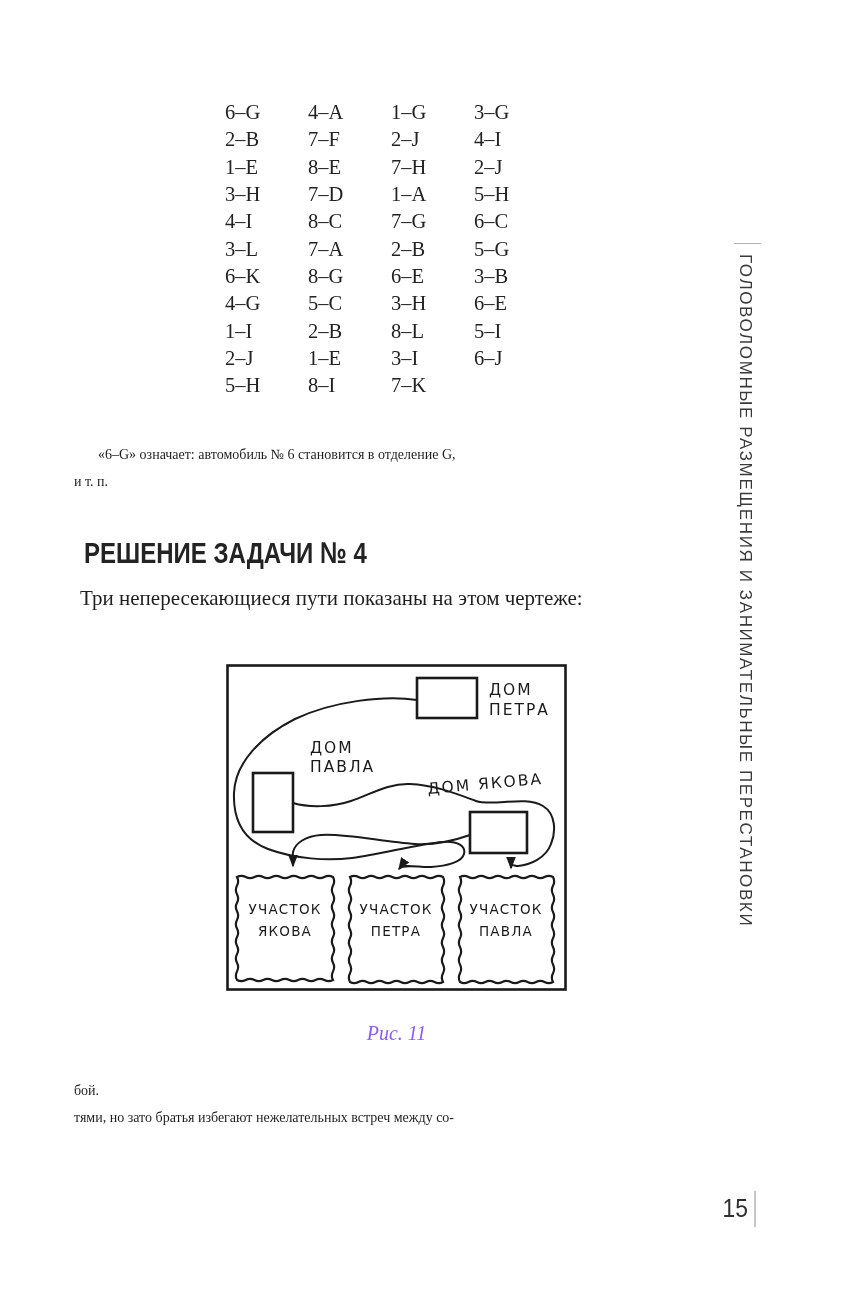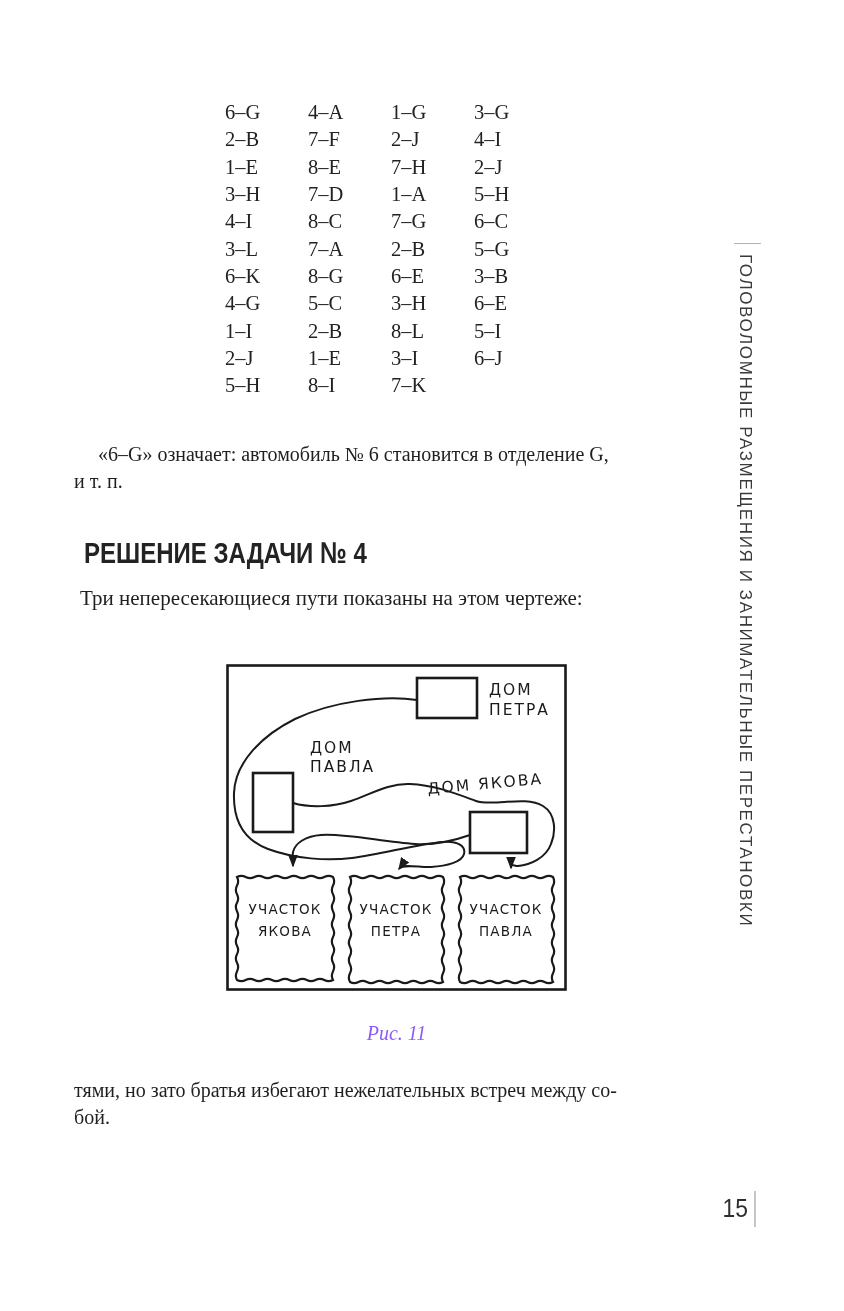--- a/index.html
+++ b/index.html
@@ -6,21 +6,21 @@
   body{
     width:844px;height:1311px;position:relative;background:#ffffff;
     font-family:"Liberation Serif", serif;color:#1f1f1f;overflow:hidden;
   }
   .abs{position:absolute;}
   
   .ans-table{left:225px;top:99px;width:332px;}
   .ans-row{display:flex;height:27.3px;align-items:center;}
   .ans-cell{width:25%;text-align:left;font-size:20.5px;color:#222;}
   
-  .para{left:74px;width:644px;font-size:20px;line-height:27px;color:#1f1f1f;}
+  .para{left:74px;width:644px;font-size:14px;line-height:27px;color:#1f1f1f;}
   .para .indent{padding-left:24px;}
   .p1{top:441px;}
   .p3{top:1077px;}
   
   .heading{
     left:84px;top:536px;font-family:"Liberation Sans", sans-serif;
     font-weight:700;font-size:30px;color:#232323;letter-spacing:0px;
     transform:scaleX(0.80);transform-origin:left center;white-space:nowrap;
   }
   .p2{left:80px;top:586px;font-size:21px;white-space:nowrap;}
@@ -160,21 +160,21 @@
   <text class="plot-label" x="60" y="273">ЯКОВА</text>
   <text class="plot-label" x="171" y="251">УЧАСТОК</text>
   <text class="plot-label" x="171" y="273">ПЕТРА</text>
   <text class="plot-label" x="281" y="251">УЧАСТОК</text>
   <text class="plot-label" x="281" y="273">ПАВЛА</text>
 </svg>
 
 <div class="abs fig-caption">Рис. 11</div>
 
 <div class="abs para p3">
+  <div>бой.</div>
   <div>тями, но зато братья избегают нежелательных встреч между со-</div>
-  <div>бой.</div>
 </div>
 
 <div class="abs side-rule"></div>
 <div class="abs side-title">ГОЛОВОЛОМНЫЕ РАЗМЕЩЕНИЯ И ЗАНИМАТЕЛЬНЫЕ ПЕРЕСТАНОВКИ</div>
 
 <div class="abs page-num">15</div>
 <div class="abs page-bar"></div>
 
 </body></html>

